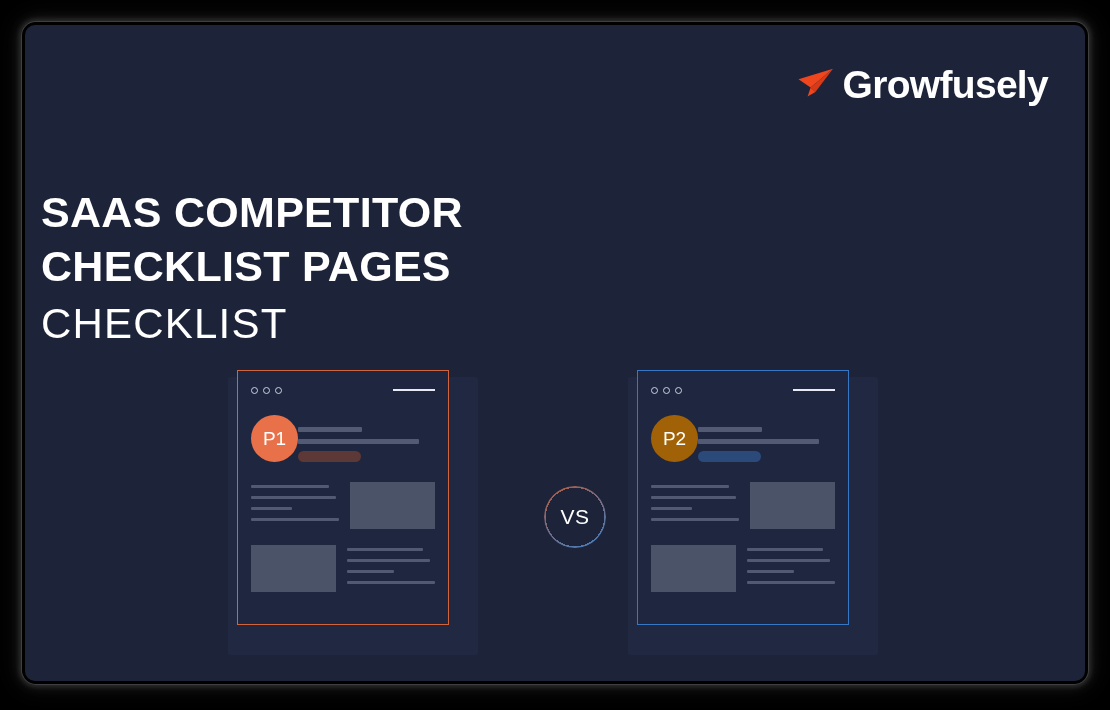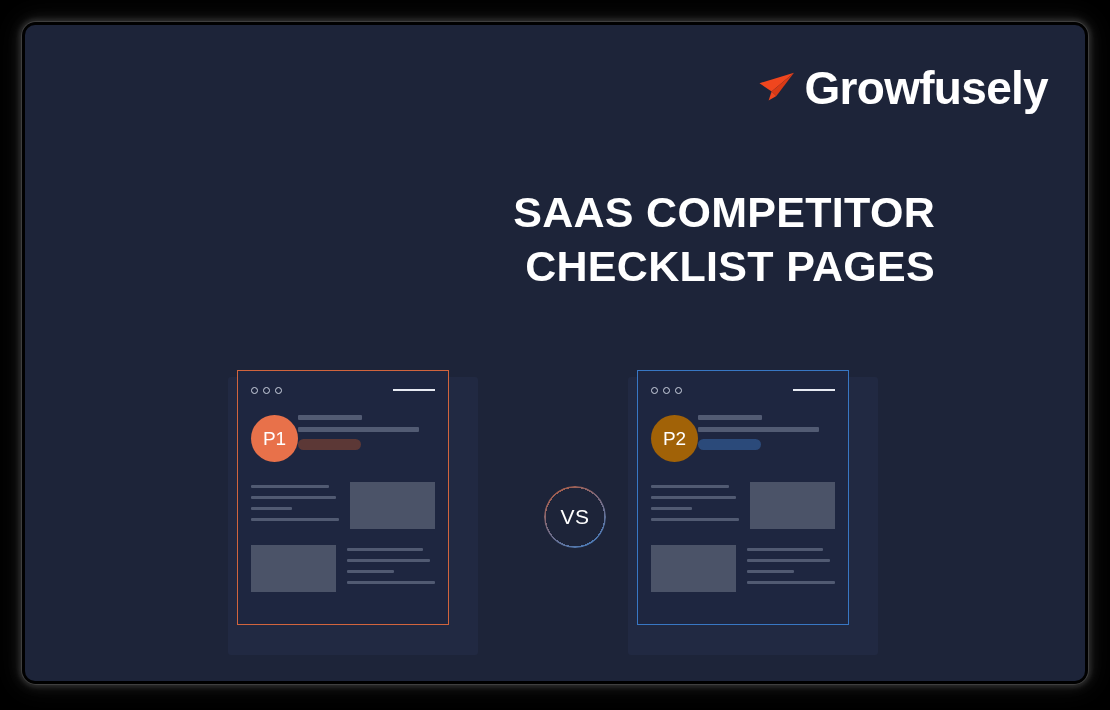--- a/index.html
+++ b/index.html
@@ -51,33 +51,34 @@
     position: absolute;
     right: 37px;
     top: 40px;
     display: flex;
     align-items: center;
     gap: 9px;
   }
   #logo .plane { display: block; }
   #logo .wordmark {
     color: #ffffff;
-    font-size: 46px;
+    font-size: 39px;
     font-weight: bold;
     letter-spacing: -0.7px;
     line-height: 1;
   }
 
   
   #title-block {
     position: absolute;
     left: 0;
     top: 160px;
     width: 910px;
-    text-align: right;
+    text-align: left;
+    padding-left: 16px;
   }
   .title-line {
     color: #ffffff;
     font-size: 43px;
     font-weight: bold;
     letter-spacing: 0.3px;
     line-height: 54px;
     white-space: nowrap;
   }
   .title-line.light {
@@ -143,21 +144,21 @@
     border-radius: 50%;
   }
   .head-line {
     width: 42px;
     height: 2px;
     background: #e7eaf2;
   }
 
   .row { display: flex; }
 
-  .row-top { align-items: flex-start; gap: 0; margin-bottom: 20px; }
+  .row-top { align-items: flex-end; gap: 0; margin-bottom: 20px; }
   .avatar {
     width: 47px; height: 47px;
     border-radius: 50%;
     background: #e8714a;
     color: #ffffff;
     font-size: 19px;
     display: flex;
     align-items: center;
     justify-content: center;
     flex: none;
@@ -232,20 +233,21 @@
           <path d="M13.6 19.4 L36 0.8 L18.4 24.0 Z" fill="#d93a16"></path>
           <path d="M13.6 19.4 L18.4 24.0 L10.6 28.5 Z" fill="#f0461e"></path>
         </svg>
       </span>
       <span class="wordmark">Growfusely</span>
     </div>
 
     <div id="title-block">
       <div class="title-line">SAAS COMPETITOR</div>
       <div class="title-line">CHECKLIST PAGES</div>
+      <div class="title-line light">CHECKLIST</div>
     </div>
 
     <div id="stage">
 
       <div class="card-wrap left">
         <div class="card-glow"></div>
         <div class="card">
 
           <div class="card-head">
             <span class="dots">

